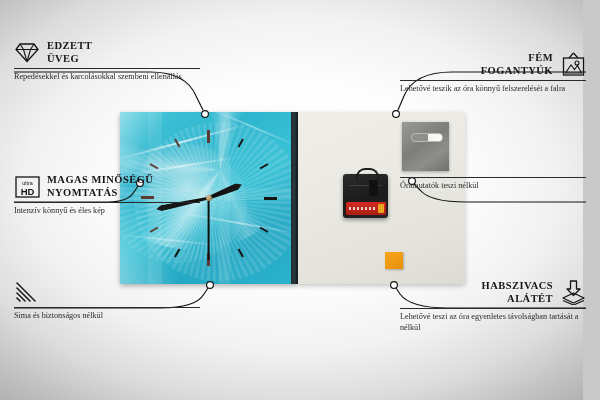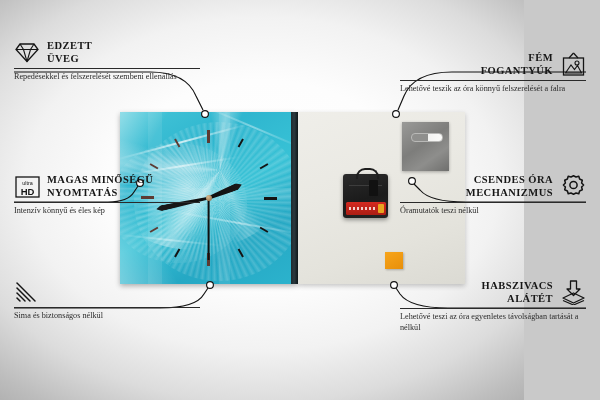--- a/index.html
+++ b/index.html
@@ -2,21 +2,21 @@
 <html><head>
 <meta charset="utf-8">
 <style>
   html,body{margin:0;padding:0;}
   body{
     width:600px;height:400px;overflow:hidden;
     font-family:"Liberation Serif", serif;
     background:#c9c9c9;
   }
   #stage{
-    position:relative;width:524px;height:400px;
+    position:relative;width:583px;height:400px;
     background:
       radial-gradient(ellipse 78% 72% at 50% 46%, #ffffff 0%, #fdfdfd 36%, #f2f2f2 58%, #dcdcdc 76%, #bdbdbd 92%, #b0b0b0 100%);
   }
 
   
   #product{
     position:absolute;left:120px;top:112px;width:345px;height:172px;
   }
   .panel{position:absolute;top:0;height:100%;}
 
@@ -243,21 +243,21 @@
           <path d="M5 2 H19 L23 7.5 L12 19.5 L1 7.5 Z" fill="none" stroke="#141414" stroke-width="1.3"></path>
           <path d="M1 7.5 H23 M5 2 L8.5 7.5 L12 19.5 M19 2 L15.5 7.5 L12 19.5 M8.5 7.5 H15.5" fill="none" stroke="#141414" stroke-width="1.1"></path>
         </svg>
       </span>
       <span class="co-title">
         <span>EDZETT</span><br>
         <span>ÜVEG</span>
       </span>
     </div>
     <div class="co-rule"></div>
-    <div class="co-desc">Repedésekkel és felszerelését szembeni ellenállás</div>
+    <div class="co-desc">Repedésekkel és karcolásokkal szembeni ellenállás</div>
   </div>
 
   <div class="callout left" id="c2">
     <div class="co-head">
       <span class="co-icon">
         <svg width="25" height="22" viewBox="0 0 25 22">
           <rect x="1" y="1" width="23" height="20" fill="none" stroke="#141414" stroke-width="1.3"></rect>
           <text x="12.5" y="9" font-family="Liberation Sans, sans-serif" font-size="5.4" text-anchor="middle" fill="#141414">ultra</text>
           <text x="12.5" y="18.5" font-family="Liberation Sans, sans-serif" font-size="9.5" font-weight="bold" text-anchor="middle" fill="#141414">HD</text>
         </svg>
@@ -302,32 +302,20 @@
           <path d="M4.5 21 L10 13 L13.5 17.5 L16.5 13.5 L20.5 21 Z" fill="none" stroke="#141414" stroke-width="1.1"></path>
           <circle cx="16" cy="11" r="2" fill="none" stroke="#141414" stroke-width="1.1"></circle>
         </svg>
       </span>
     </div>
     <div class="co-rule"></div>
     <div class="co-desc">Lehetővé teszik az óra könnyű felszerelését a falra</div>
   </div>
 
   <div class="callout right" id="c5">
-    <div class="co-head">
-      <span class="co-title">
-        <span>CSENDES ÓRA</span><br>
-        <span>MECHANIZMUS</span>
-      </span>
-      <span class="co-icon">
-        <svg width="25" height="25" viewBox="0 0 25 25">
-          <path d="M12.5 1.8 L15 3 L17.8 2.2 L18.6 5 L21.3 6.2 L20.6 9 L22.6 11 L20.6 13 L21.3 15.8 L18.6 17 L17.8 19.8 L15 19 L12.5 20.2 L10 19 L7.2 19.8 L6.4 17 L3.7 15.8 L4.4 13 L2.4 11 L4.4 9 L3.7 6.2 L6.4 5 L7.2 2.2 L10 3 Z" fill="none" stroke="#141414" stroke-width="1.5" stroke-linejoin="round"></path>
-          <circle cx="12.5" cy="11" r="3.6" fill="none" stroke="#141414" stroke-width="1.5"></circle>
-        </svg>
-      </span>
-    </div>
     <div class="co-rule"></div>
     <div class="co-desc">Óramutatók teszi nélkül</div>
   </div>
 
   <div class="callout right" id="c6">
     <div class="co-head">
       <span class="co-title">
         <span>HABSZIVACS</span><br>
         <span>ALÁTÉT</span>
       </span>

